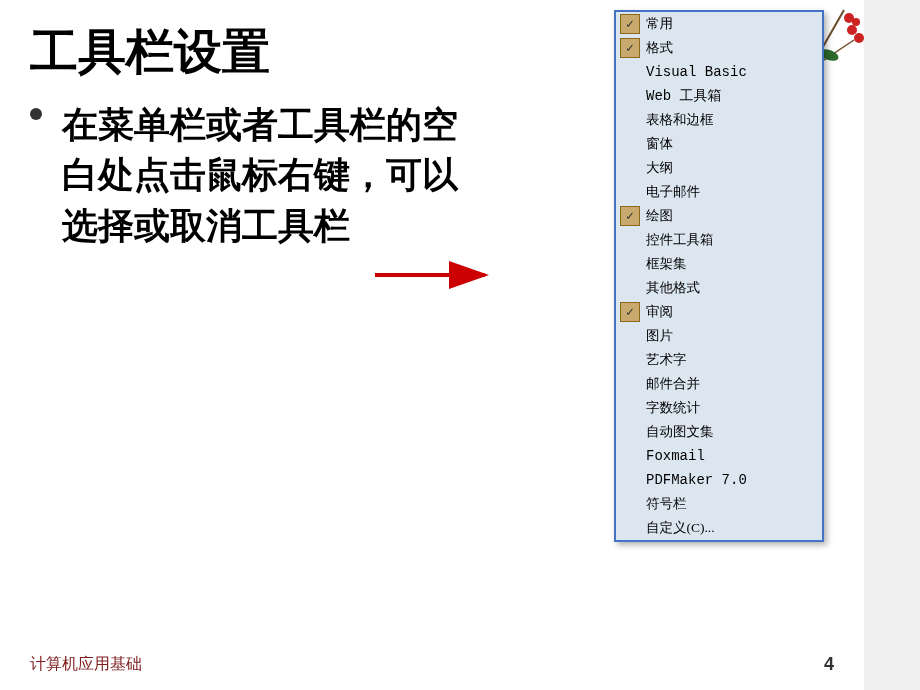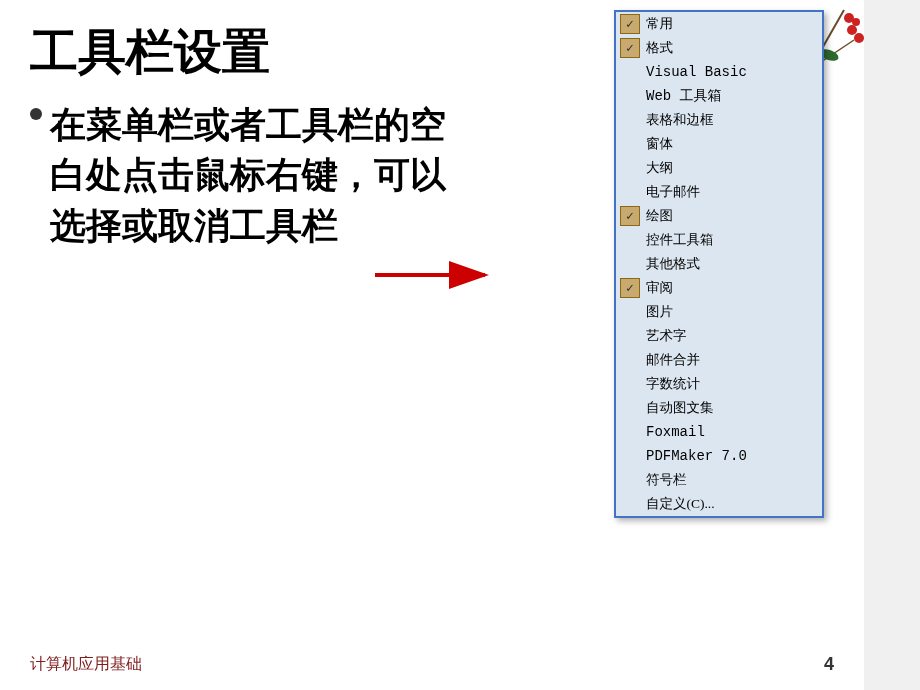--- a/index.html
+++ b/index.html
@@ -37,21 +37,21 @@
     .content-area {
       position: absolute;
       top: 100px;
       left: 30px;
       width: 430px;
     }
 
     .bullet-item {
       display: flex;
       align-items: flex-start;
-      gap: 8px;
+      gap: 20px;
     }
 
     .bullet-dot {
       width: 12px;
       height: 12px;
       background: #333;
       border-radius: 50%;
       margin-top: 8px;
       flex-shrink: 0;
     }
@@ -259,20 +259,24 @@
           <span class="check-mark">✓</span>
         </div>
         <span class="menu-label">绘图</span>
       </div>
       <div class="menu-item">
         <div class="menu-check empty"></div>
         <span class="menu-label">控件工具箱</span>
       </div>
       <div class="menu-item">
         <div class="menu-check empty"></div>
+        <span class="menu-label">框架集</span>
+      </div>
+      <div class="menu-item">
+        <div class="menu-check empty"></div>
         <span class="menu-label">其他格式</span>
       </div>
       <div class="menu-item">
         <div class="menu-check">
           <span class="check-mark">✓</span>
         </div>
         <span class="menu-label">审阅</span>
       </div>
       <div class="menu-item">
         <div class="menu-check empty"></div>

